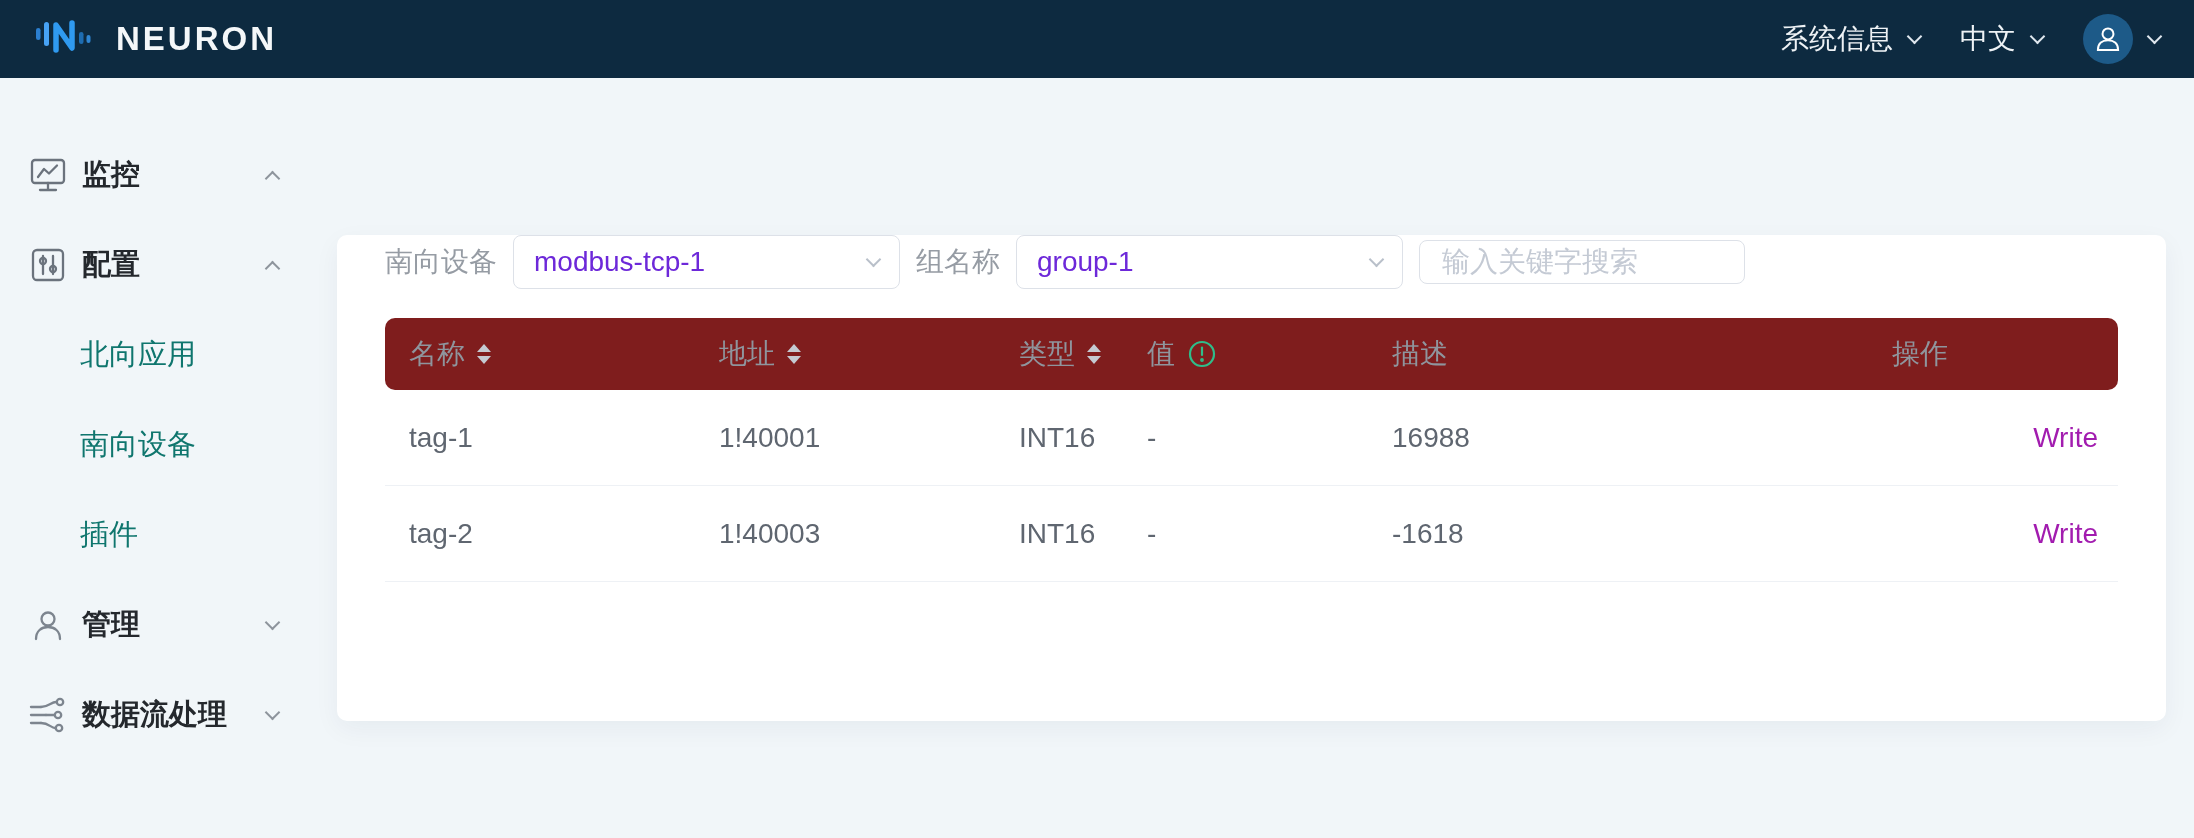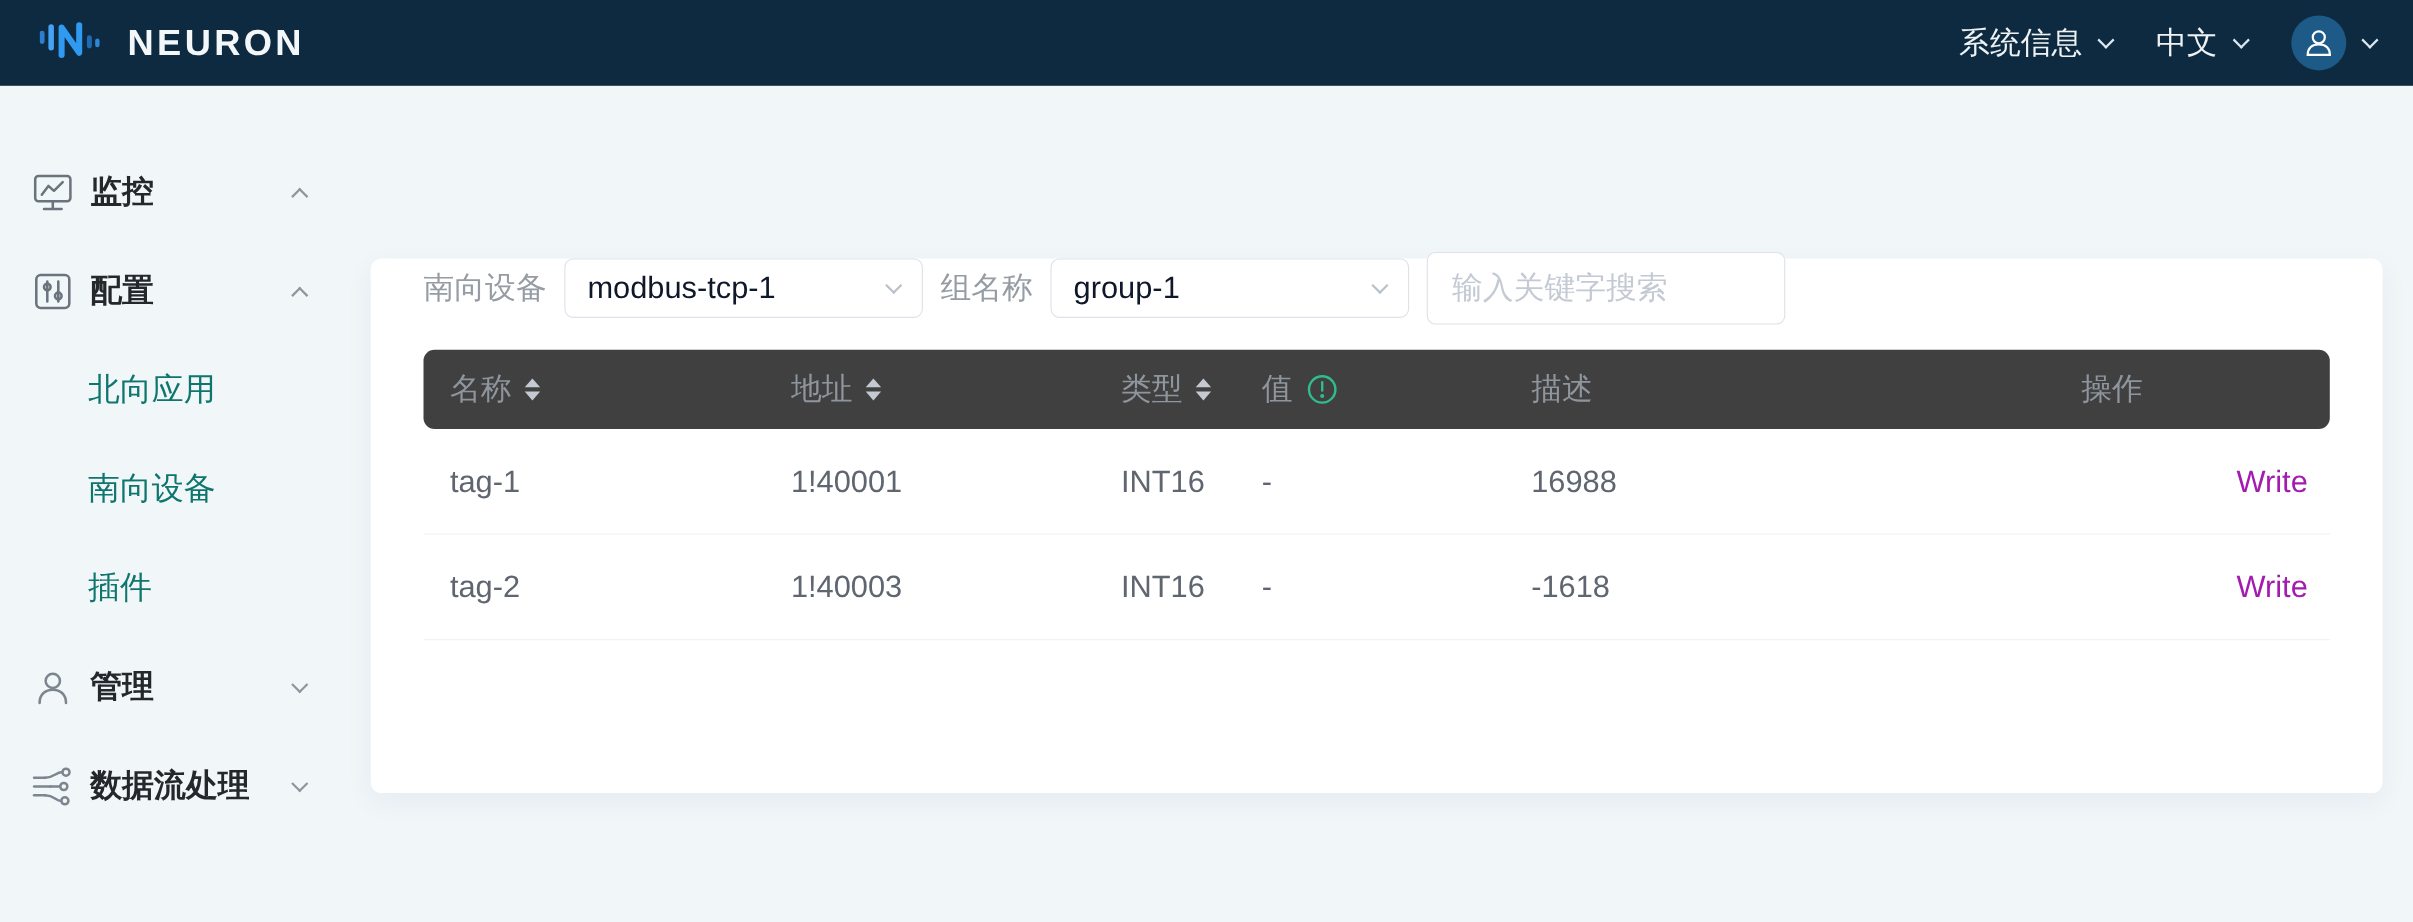--- a/index.html
+++ b/index.html
@@ -71,41 +71,41 @@
   }
   .toolbar {
     margin-top:52px; height:54px;
     display:flex; align-items:center; justify-content:space-between;
   }
   .tb-left { display:flex; align-items:center; gap:24px; }
   .tb-label { font-size:28px; color:#969ca4; }
   .tb-time { font-size:29px; color:#2e3236; letter-spacing:.5px; }
   .tb-right { display:flex; align-items:center; gap:16px; }
   .select {
-    width:326px; height:54px; border:1.5px solid #dde1e8; border-radius:8px;
+    width:387px; height:54px; border:1.5px solid #dde1e8; border-radius:8px;
     display:flex; align-items:center; padding:0 20px;
-    font-size:28px; color:#0f172a; cursor:pointer; background:#fff;
+    font-size:28px; color:#6d28d9; cursor:pointer; background:#fff;
   }
   .select .sel-text { flex:1; }
   .search {
-    width:326px; height:66px; border:1.5px solid #dde1e8; border-radius:8px;
+    width:326px; height:44px; border:1.5px solid #dde1e8; border-radius:8px;
     padding:0 22px; font-size:28px; color:#000000; outline:none;
     font-family:"Liberation Sans","DejaVu Sans",sans-serif; background:#fff;
   }
   .search::placeholder { color:#c4cad4; }
 
   
   .table { margin-top:29px; }
   .thead, .trow {
     display:grid;
     grid-template-columns:310px 300px 128px 245px 294px 1fr 150px;
     align-items:center;
   }
   .thead {
-    height:72px; background:#404040; border-radius:10px;
+    height:72px; background:#7f1d1d; border-radius:10px;
     font-size:28px; color:#8f959d;
   }
   .cell { padding-left:24px; display:flex; align-items:center; }
   .cell.op { justify-content:flex-end; padding-right:20px; }
   .trow { height:96px; border-bottom:1.5px solid #eef1f5; font-size:28px; color:#5f6670; }
   .write-link { color:#a21caf; cursor:pointer; font-size:28px; }
 
   .sort { display:inline-flex; flex-direction:column; gap:4px; margin-left:12px; cursor:pointer; }
   .caret { width:0; height:0; border-left:7px solid transparent; border-right:7px solid transparent; }
   .caret.up { border-bottom:8px solid #c5cad2; }

